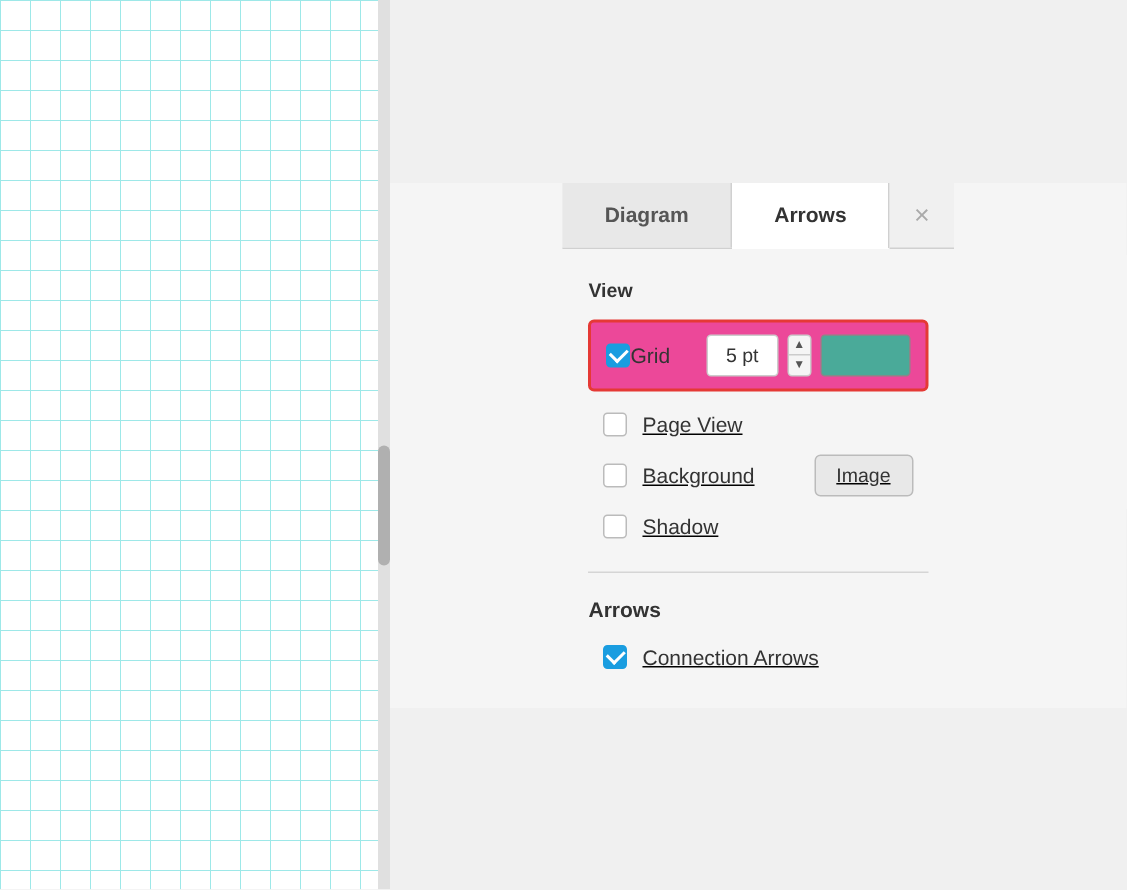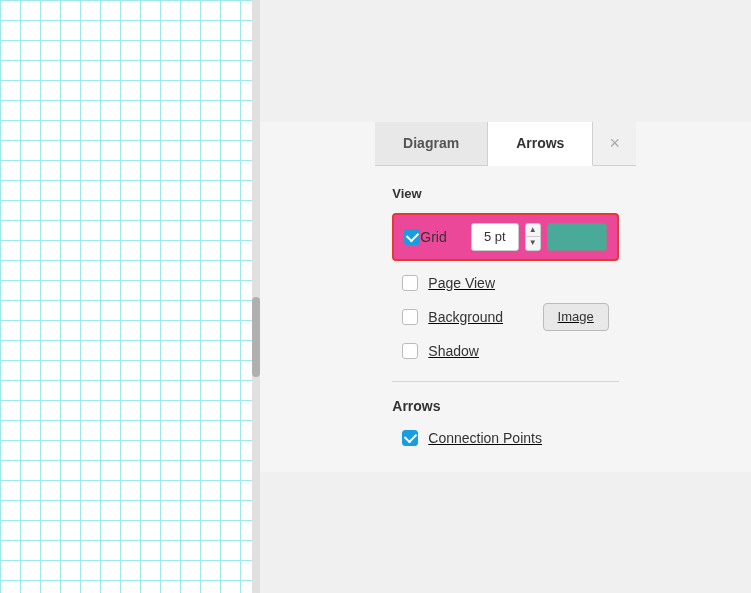--- a/index.html
+++ b/index.html
@@ -307,21 +307,21 @@
 
     <div class="check-row">
       <div class="checkbox"></div>
       <span class="check-label">Shadow</span>
     </div>
 
     <div class="divider"></div>
 
     <div class="options-title">Arrows</div>
 
-
     <div class="check-row">
       <div class="checkbox checked"></div>
-      <span class="check-label">Connection Points</span>
-    </div>
+      <span class="check-label">Connection Arrows</span>
+    </div>
+
 
 
   </div>
 </div>
 
 </body></html>

